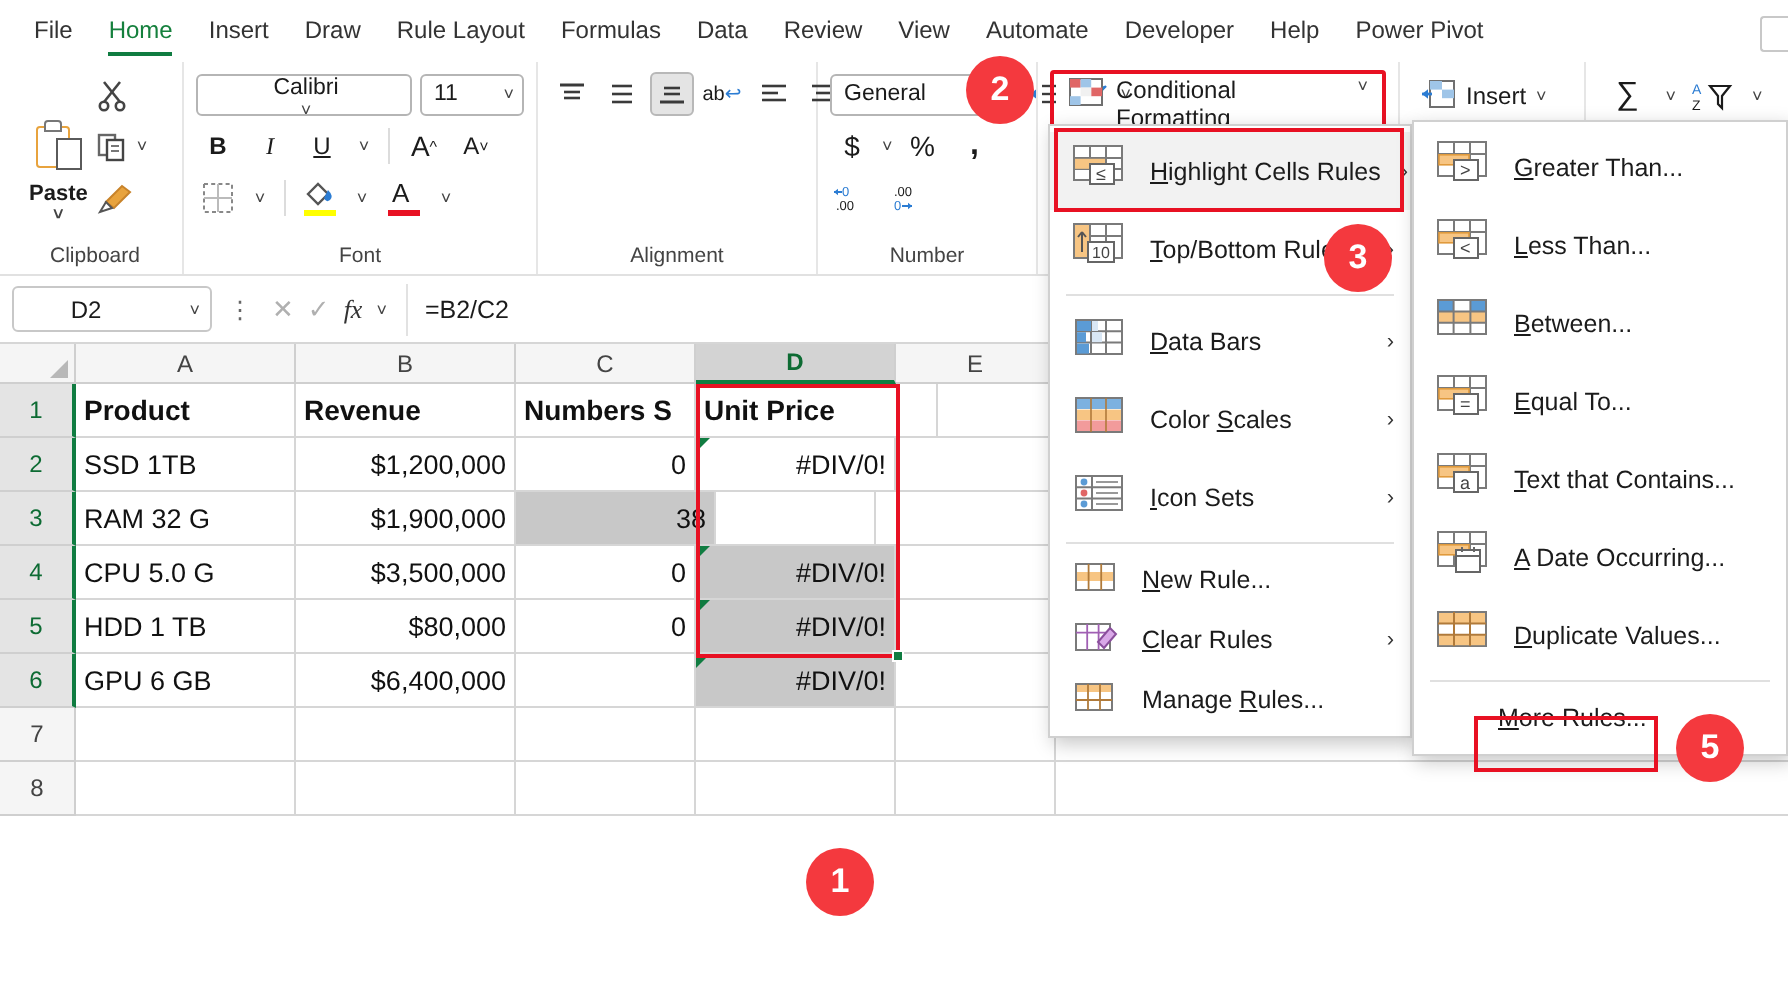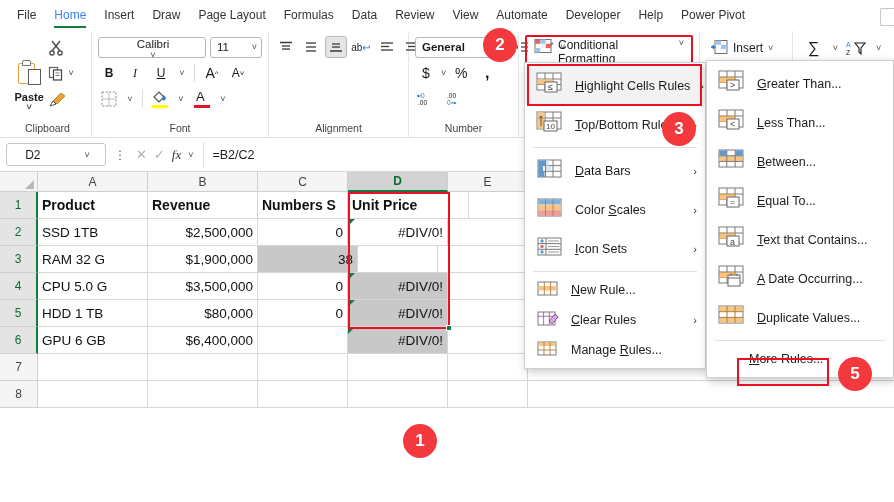--- a/index.html
+++ b/index.html
@@ -22,21 +22,21 @@
     position: relative;
   }
   .tab {
     font-size: 12px;
     color: #333333;
     padding: 3px 9px 6px 9px;
     white-space: nowrap;
     cursor: default;
     position: relative;
   }
-  .tab.active { color: #3b82f6; }
+  .tab.active { color: #15803d; }
   .tab.active::after {
     content: "";
     position: absolute;
     left: 9px; right: 9px; bottom: 0px;
     height: 2.5px;
     background: #107c41;
   }
   .tabbar-right {
     position: absolute;
     right: 0px; bottom: 2px;
@@ -127,21 +127,21 @@
 
   
   .grp-align { width: 140px; }
   .al-rows { display: flex; flex-direction: row; gap: 4px; padding-top: 3px; }
   .al-row { display: flex; align-items: center; gap: 3px; height: 22px; }
 
   
   .grp-number { width: 110px; }
   .nm-rows { display: flex; flex-direction: column; gap: 4px; padding-top: 3px; }
   .nm-row { display: flex; align-items: center; gap: 4px; height: 22px; }
-  .combo.numfmt { width: 98px; font-weight: bold; }
+  .combo.numfmt { width: 98px; }
 
   
   .grp-styles { width: 188px; padding-top: 4px; }
   .cf-button {
     display: flex; gap: 6px;
     height: 26px; padding: 0 6px; font-size: 12px; color: #1b1b1b;
     border: 1px solid transparent;
   }
   .cf-wrap {
     border: 2.5px solid #e81123;
@@ -154,21 +154,21 @@
   .cell-btn { display: flex; align-items: center; gap: 5px; font-size: 12px; color: #1b1b1b; height: 26px; padding: 0 4px; }
 
   
   .formula-bar {
     height: 34px; display: flex; align-items: center;
     background: #fff; padding: 0 6px; gap: 4px;
     border-bottom: 1px solid #d6d6d6;
   }
   .namebox {
     width: 100px; height: 23px; border: 1px solid #c8c8c8; border-radius: 3px;
-    display: flex; align-items: center; justify-content: center;
+    display: flex; align-items: center; justify-content: flex-end;
     padding: 0 5px 0 8px; font-size: 12px; color: #1b1b1b; background: #fff; gap: 44px;
   }
   .fb-dots { font-size: 12px; color: #666; padding: 0 4px; letter-spacing: 0; }
   .fb-icons { display: flex; align-items: center; gap: 7px; padding: 0 6px 0 2px; }
   .fb-x  { font-size: 13px; color: #b0b0b0; }
   .fb-ck { font-size: 13px; color: #b0b0b0; }
   .fb-fx { font-size: 13px; color: #333; font-family: "Liberation Serif", serif; font-style: italic; }
   .fb-input {
     flex: 1; height: 26px; display: flex; align-items: center;
     font-size: 12.5px; color: #1b1b1b; padding-left: 8px;
@@ -264,21 +264,21 @@
   }
 </style>
 </head>
 <body>
 
 <div class="tabbar">
   <div class="tab">File</div>
   <div class="tab active">Home</div>
   <div class="tab">Insert</div>
   <div class="tab">Draw</div>
-  <div class="tab">Page Layout</div>
+  <div class="tab">Rule Layout</div>
   <div class="tab">Formulas</div>
   <div class="tab">Data</div>
   <div class="tab">Review</div>
   <div class="tab">View</div>
   <div class="tab">Automate</div>
   <div class="tab">Developer</div>
   <div class="tab">Help</div>
   <div class="tab">Power Pivot</div>
   <div class="tabbar-right"></div>
 </div>
@@ -604,21 +604,21 @@
       <div class="cell hdr" style="width:110px">Revenue</div>
       <div class="cell hdr clip-txt" style="width:90px">Numbers S</div>
       <div class="cell hdr" style="width:121px">Unit Price</div>
       <div class="cell" style="width:80px"></div>
       <div class="cell" style="width:370px;border-right:none"></div>
     </div>
 
     <div class="row">
       <div class="rowhdr hl">2</div>
       <div class="cell" style="width:110px">SSD 1TB</div>
-      <div class="cell r" style="width:110px">$2,500,000</div>
+      <div class="cell r" style="width:110px">$1,200,000</div>
       <div class="cell r" style="width:90px">0</div>
       <div class="cell r" style="width:100px">
         <span class="errmark"></span>
         <span>#DIV/0!</span>
       </div>
       <div class="cell" style="width:80px"></div>
       <div class="cell" style="width:370px;border-right:none"></div>
     </div>
 
     <div class="row">

